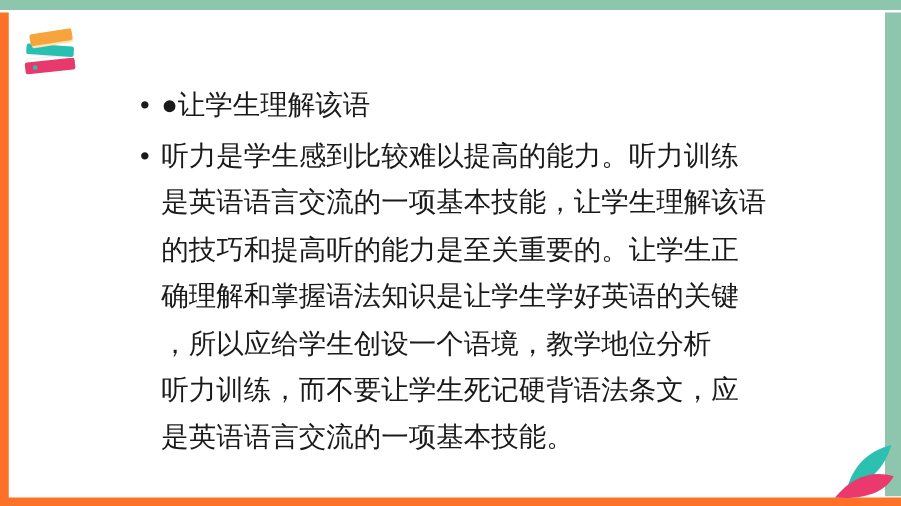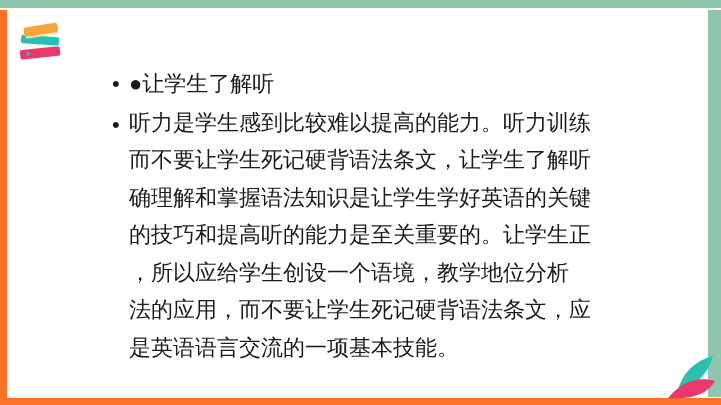--- a/index.html
+++ b/index.html
@@ -58,21 +58,21 @@
     white-space: nowrap;
   }
   .li .bullet {
     position: absolute;
     left: 0;
     top: 0;
     font-size: 22px;
     line-height: 37.5px;
   }
   .heading-li { margin-bottom: 3px; }
-  .para-line { white-space: nowrap; font-family: Liberation Mono, monospace; }
+  .para-line { white-space: nowrap; }
 </style>
 </head>
 <body>
 
 <div class="slide">
 
   <div class="bar bar-top"></div>
   <div class="bar bar-left"></div>
   <div class="bar bar-right"></div>
   <div class="bar bar-bottom"></div>
@@ -93,31 +93,31 @@
     <g transform="rotate(-9 24 9)">
       <rect x="8" y="10.5" width="33" height="3.8" rx="1.5" fill="#FCE3B8"></rect>
       <rect x="7" y="3" width="34" height="9.5" rx="2" fill="#F8A43C"></rect>
     </g>
   </svg>
 
   <div class="content">
 
     <div class="li heading-li">
       <span class="bullet">•</span>
-      <span>●让学生了解听</span>
+      <span>●让学生理解该语</span>
     </div>
 
     <div class="li para-li">
       <span class="bullet">•</span>
       <div class="para-line">听力是学生感到比较难以提高的能力。听力训练</div>
-      <div class="para-line">而不要让学生死记硬背语法条文，让学生了解听</div>
+      <div class="para-line">是英语语言交流的一项基本技能，让学生理解该语</div>
+      <div class="para-line">的技巧和提高听的能力是至关重要的。让学生正</div>
       <div class="para-line">确理解和掌握语法知识是让学生学好英语的关键</div>
-      <div class="para-line">的技巧和提高听的能力是至关重要的。让学生正</div>
       <div class="para-line">，所以应给学生创设一个语境，教学地位分析</div>
-      <div class="para-line">法的应用，而不要让学生死记硬背语法条文，应</div>
+      <div class="para-line">听力训练，而不要让学生死记硬背语法条文，应</div>
       <div class="para-line">是英语语言交流的一项基本技能。</div>
     </div>
 
   </div>
 
   <svg class="leaves-icon" width="58" height="46" viewBox="0 0 58 46" aria-hidden="true">
 
     <path d="M55 3 C36 8 24 20 19 40 C38 33 50 21 55 3 Z" fill="#2BC0AF"></path>
 
     <path d="M57 28 C40 23 24 28 10 45 C33 47 50 41 57 28 Z" fill="#E9396D"></path>

